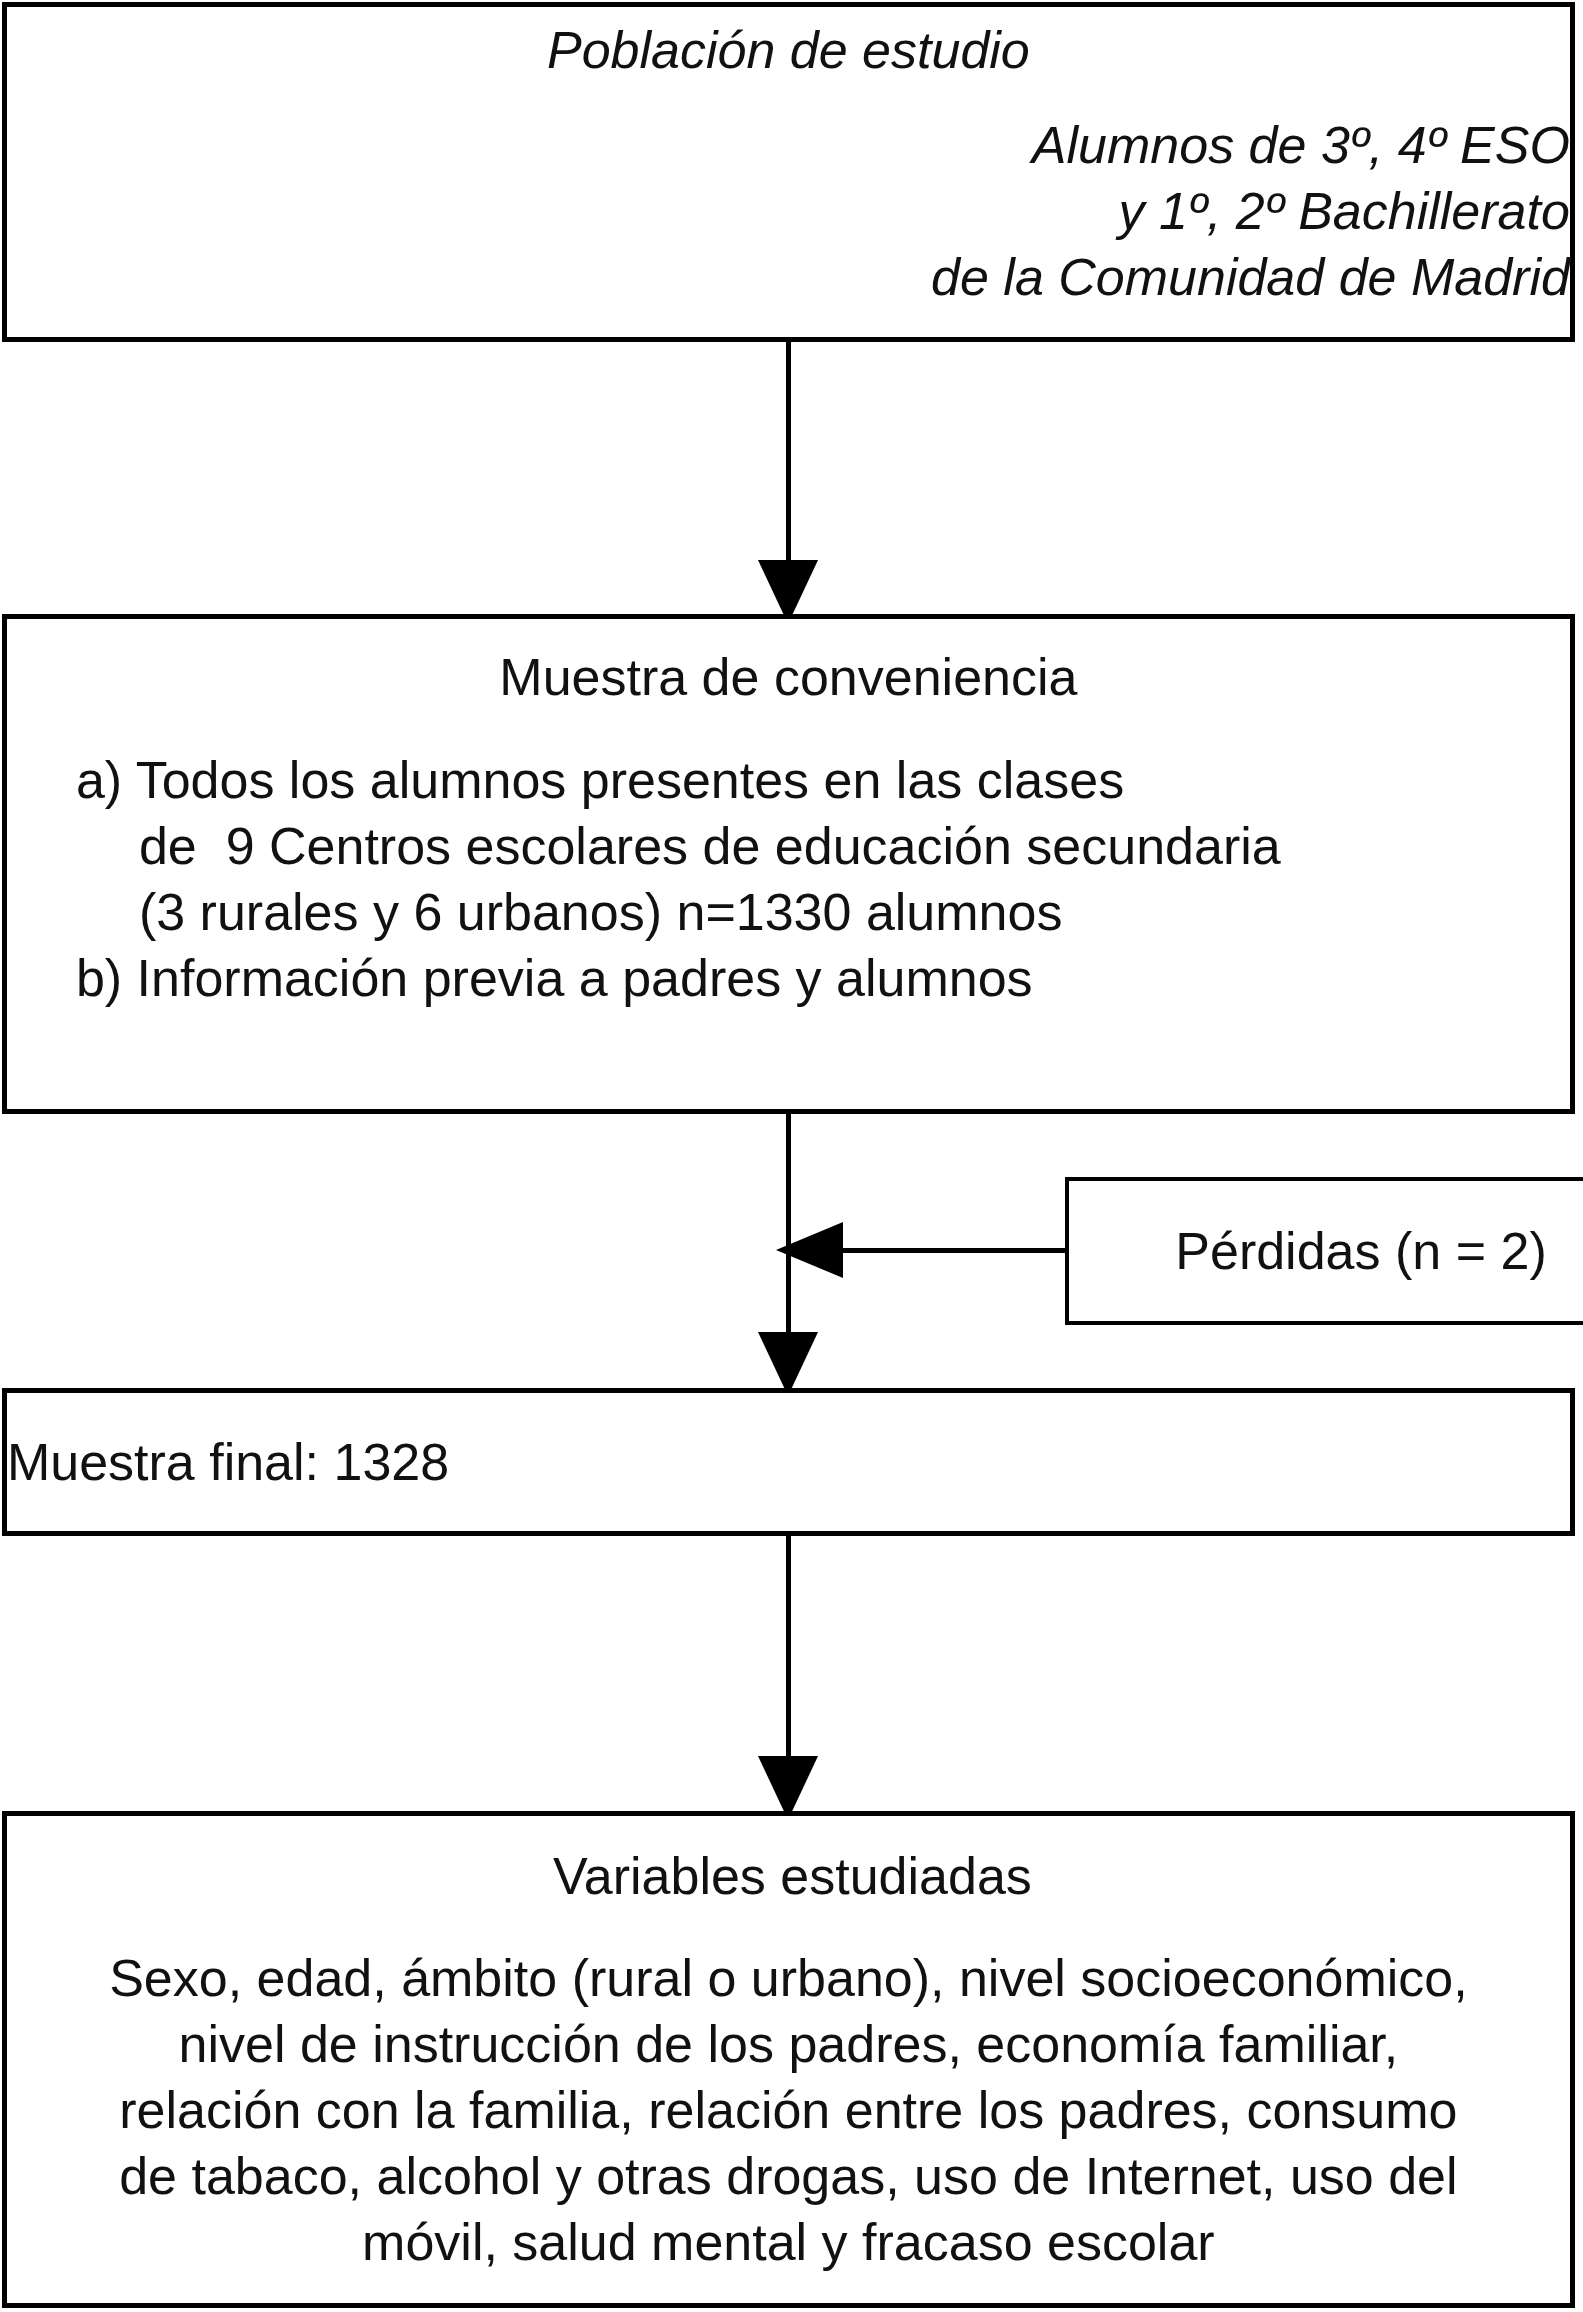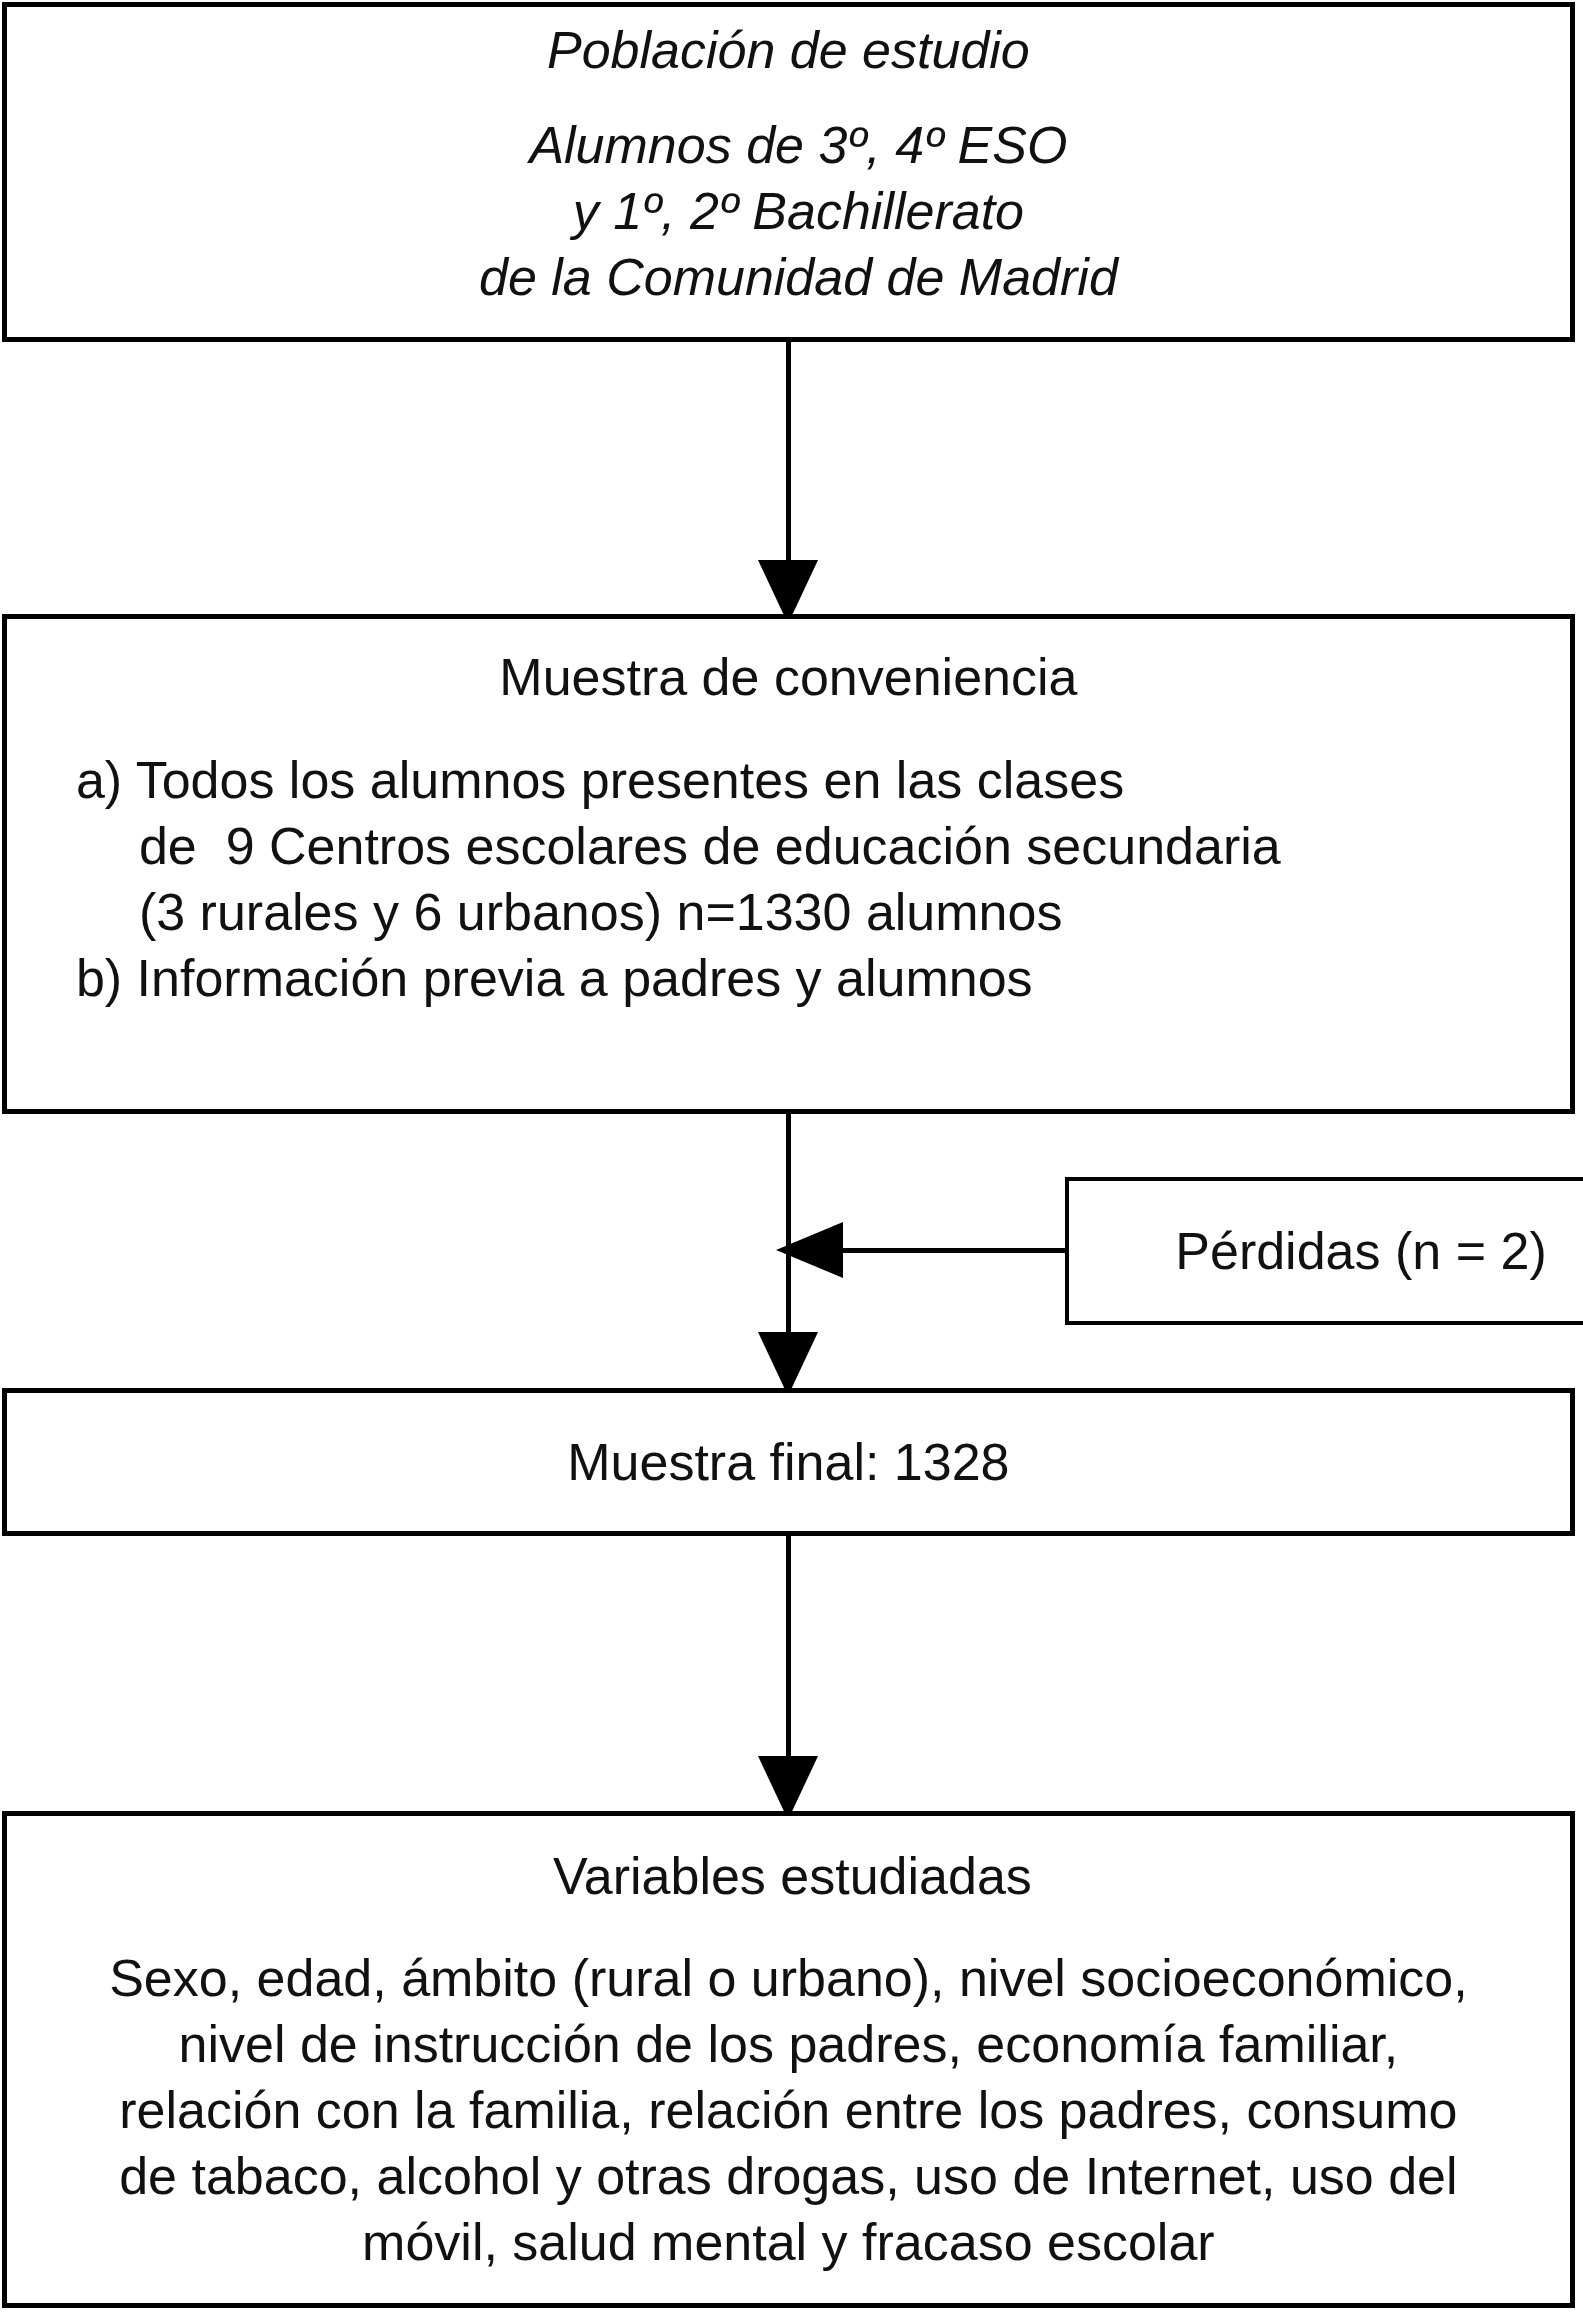--- a/index.html
+++ b/index.html
@@ -27,39 +27,39 @@
     font-size: 52px;
     line-height: 66px;
     white-space: pre-wrap;
   }
   .title {
     text-align: center;
   }
   
   .box-poblacion { top: 1.9px; height: 340px; font-style: italic; }
   .box-poblacion .title { margin-top: 9.7px; }
-  .box-poblacion .body { margin-top: 29px; text-align: center; margin-left: 20px; }
+  .box-poblacion .body { margin-top: 29px; text-align: right; margin-left: 20px; }
 
   
   .box-conveniencia { top: 614px; height: 500px; }
   .box-conveniencia .title { margin-top: 25px; }
   .box-conveniencia .body { margin-top: 37px; padding-left: 69px; text-align: left; }
   .box-conveniencia .hang { padding-left: 63px; }
 
   
   .box-perdidas {
     left: 1065px; top: 1177px; width: 592px; height: 148px;
     border-width: 4.9px;
     display: flex; align-items: center; justify-content: center;
   }
 
   
   .box-final {
     top: 1388px; height: 148px;
-    display: flex; align-items: center; justify-content: center;
+    display: flex; align-items: center; 
   }
 
   
   .box-variables { top: 1811px; height: 497px; }
   .box-variables .title { margin-top: 27px; padding-left: 8px; }
   .box-variables .body { margin-top: 36px; text-align: center; }
 
   
   .vline {
     position: absolute;

